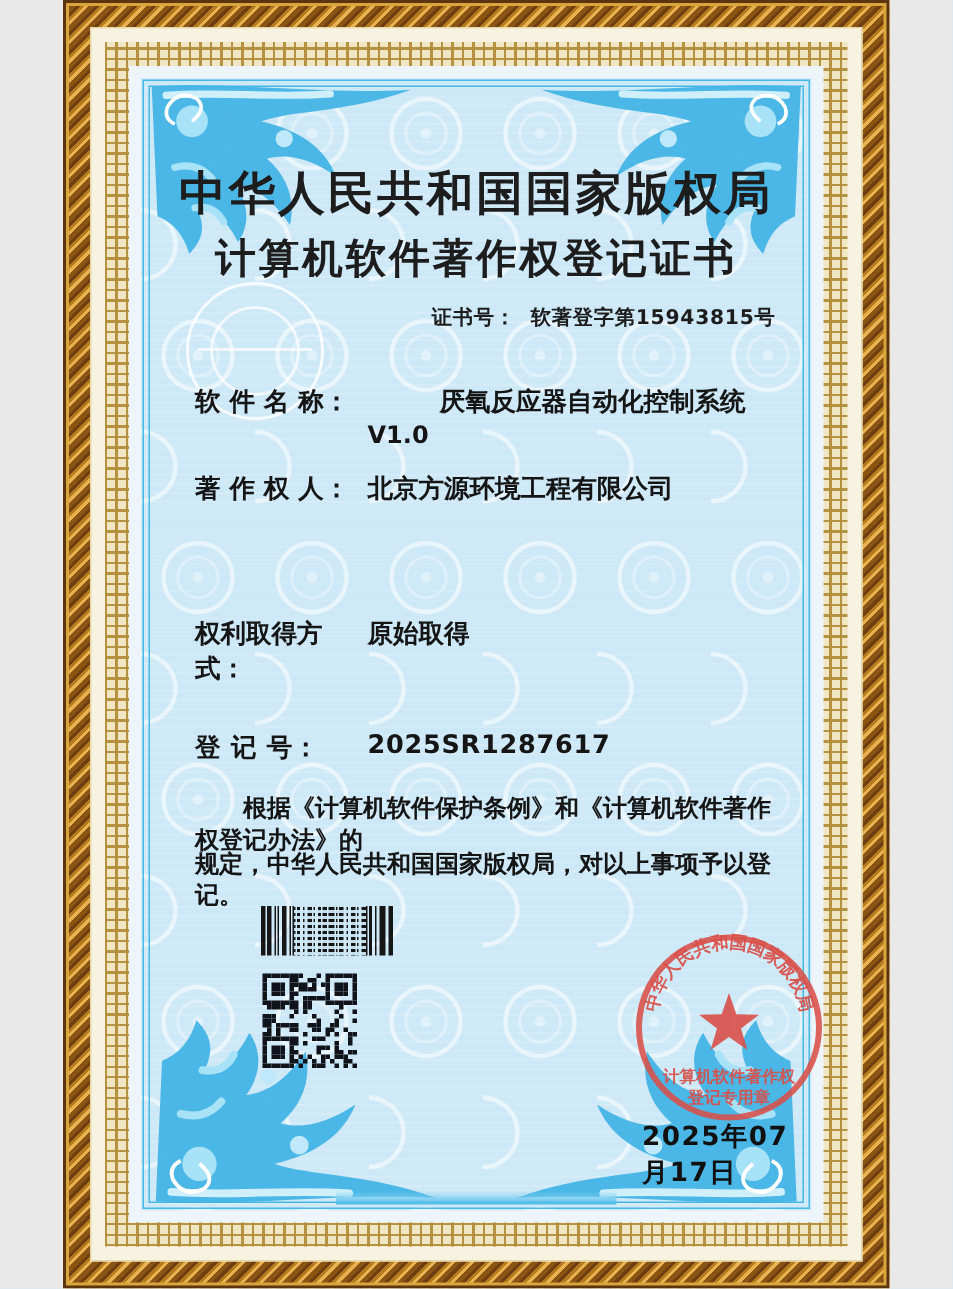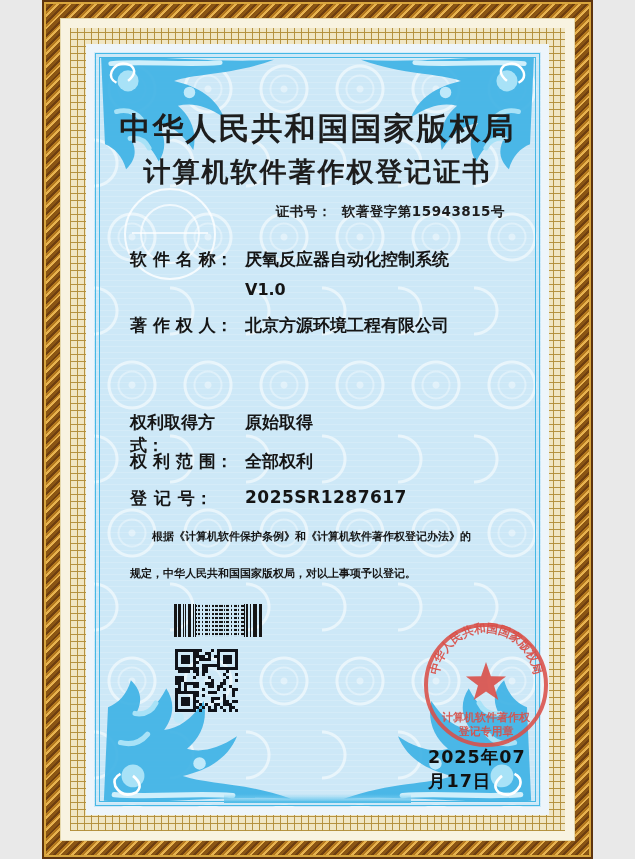--- a/index.html
+++ b/index.html
@@ -42,33 +42,33 @@
   
   .wm-emblem{position:absolute;left:30px;top:136px;width:88px;height:88px;border-radius:50%;
     border:2px solid rgba(255,255,255,.8);}
   .wm-emblem::before{content:"";position:absolute;inset:14px;border-radius:50%;border:2px solid rgba(255,255,255,.7);}
   .wm-emblem::after{content:"";position:absolute;left:6px;right:6px;top:42px;height:2px;background:rgba(255,255,255,.7);}
 
   
   .t-center{position:absolute;left:0;right:0;text-align:center;color:#1d1d1d;}
   .authority{top:56px;font-family:"DejaVu Serif","Liberation Serif",serif;font-weight:800;font-size:31px;letter-spacing:2px;}
   .cert-title{top:102px;font-family:"DejaVu Serif","Liberation Serif",serif;font-weight:800;font-size:27px;letter-spacing:2px;}
-  .certno{position:absolute;top:151px;right:36px;font-size:13.5px;font-weight:700;color:#1d1d1d;letter-spacing:.5px;}
+  .certno{position:absolute;top:151px;right:24px;font-size:13.5px;font-weight:700;color:#1d1d1d;letter-spacing:.5px;}
   .certno .lbl{margin-right:10px;}
 
   .row{position:absolute;left:36px;display:flex;color:#151515;font-weight:700;font-size:17px;}
   .row .lbl{flex:0 0 115px;}
   .row .val{margin-left:0;}
-  .r-sw{top:196px;} .r-ver{position:absolute;left:151px;top:228px;font-size:16px;font-weight:700;color:#151515;}
+  .r-sw{top:204px;gap:48px;} .r-ver{position:absolute;left:151px;top:228px;font-size:16px;font-weight:700;color:#151515;}
   .r-owner{top:262px;}
   .r-acq{top:359px;}
   .r-scope{top:398px;}
   .r-reg{top:435px;letter-spacing:.5px;}
 
-  .stmt{position:absolute;left:36px;right:26px;color:#151515;font-weight:700;font-size:11px;}
+  .stmt{position:absolute;left:36px;right:26px;color:#151515;font-weight:700;font-size:16px;}
   .stmt1{top:477px;text-indent:2em;}
   .stmt2{top:514px;}
 
   
   .barcode{position:absolute;left:80px;top:552px;width:92px;height:33px;display:flex;align-items:stretch;}
   .barcode .bar{background:#161616;}
   .bc-noise{position:absolute;left:24%;width:52%;top:0;bottom:0;
     background:repeating-linear-gradient(0deg, rgba(205,232,247,.95) 0 2px, transparent 2px 4px);}
   .qr{position:absolute;left:81px;top:597px;width:63px;height:63px;display:grid;
     grid-template-columns:repeat(21,1fr);grid-template-rows:repeat(21,1fr);}
@@ -137,24 +137,20 @@
     <div class="row r-owner">
       <span class="lbl">著 作 权 人：</span>
       <span class="val">北京方源环境工程有限公司</span>
     </div>
 
     <div class="row r-acq">
       <span class="lbl">权利取得方式：</span>
       <span class="val">原始取得</span>
     </div>
 
-    <div class="row r-scope">
-      <span class="lbl">权 利 范 围：</span>
-      <span class="val">全部权利</span>
-    </div>
 
     <div class="row r-reg">
       <span class="lbl">登  记  号：</span>
       <span class="val">2025SR1287617</span>
     </div>
 
     <div class="stmt stmt1">根据《计算机软件保护条例》和《计算机软件著作权登记办法》的</div>
     <div class="stmt stmt2">规定，中华人民共和国国家版权局，对以上事项予以登记。</div>
 
     <div class="barcode" id="barcode">

